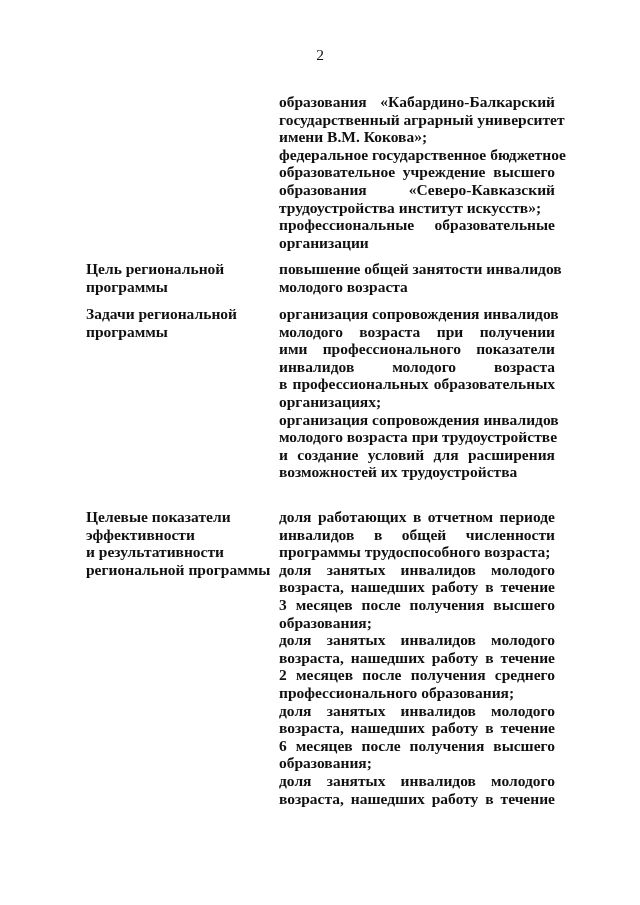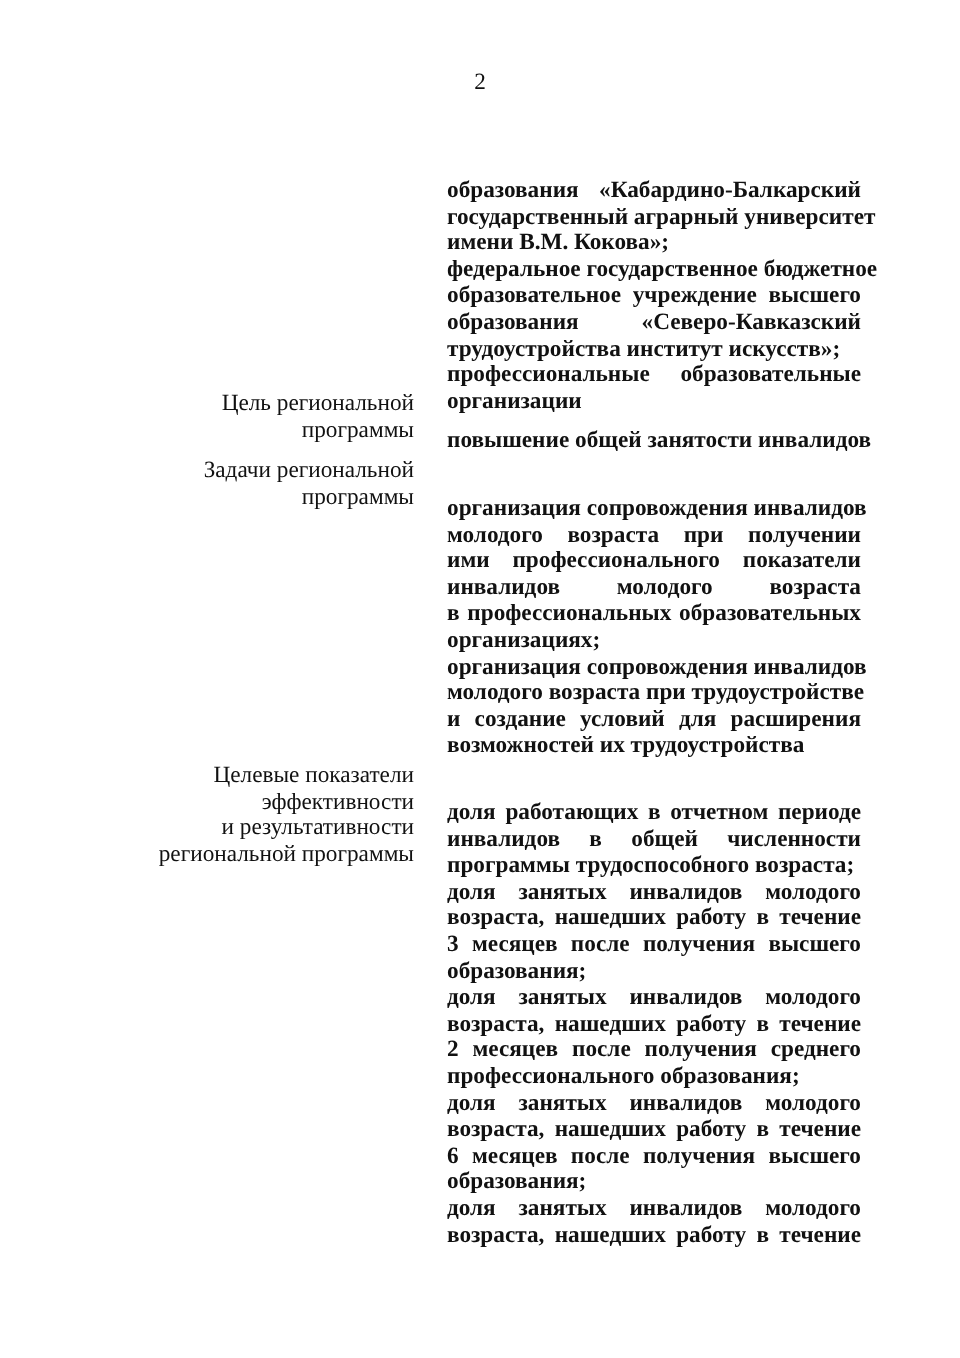--- a/index.html
+++ b/index.html
@@ -28,34 +28,32 @@
     .section {
       position: absolute;
       left: 86px;
       width: 476px;
     }
     .row-label {
       position: absolute;
       left: 0;
       top: 0;
       width: 190px;
-      font-weight: normal;
-      text-align: right;
+      font-weight: bold;
     }
     .row-label .label-line {
       display: block;
       white-space: nowrap;
     }
     .row-value {
       position: absolute;
-      left: 212px;
+      left: 193px;
       top: 0;
       width: 276px;
       font-weight: bold;
-      margin-top: 25px;
     }
     .line {
       display: block;
       text-align: justify;
       text-align-last: justify;
       white-space: nowrap;
     }
     .line.last {
       text-align-last: left;
     }
@@ -79,20 +77,21 @@
   </div>
 </div>
 
 <div class="section" style="top:260px;">
   <div class="row-label">
     <span class="label-line">Цель региональной</span>
     <span class="label-line">программы</span>
   </div>
   <div class="row-value">
     <span class="line">повышение общей занятости инвалидов</span>
+    <span class="line last">молодого возраста</span>
   </div>
 </div>
 
 <div class="section" style="top:305px;">
   <div class="row-label">
     <span class="label-line">Задачи региональной</span>
     <span class="label-line">программы</span>
   </div>
   <div class="row-value">
     <span class="line">организация сопровождения инвалидов</span>

